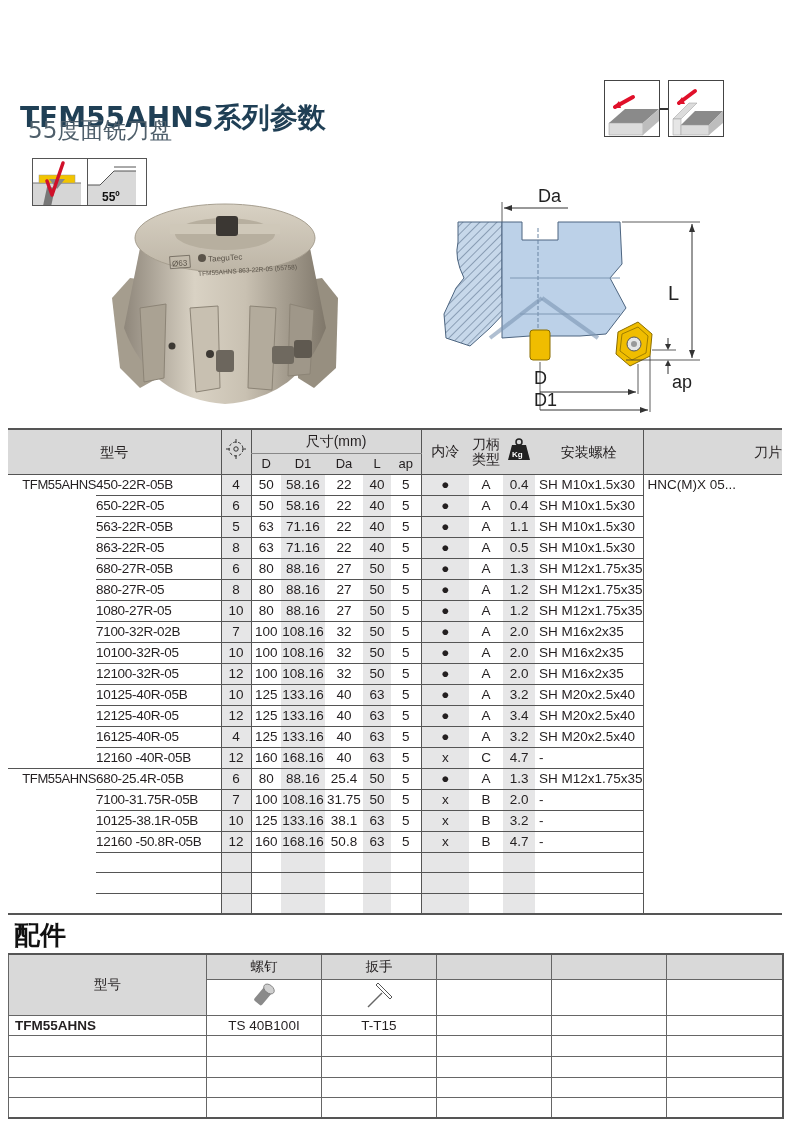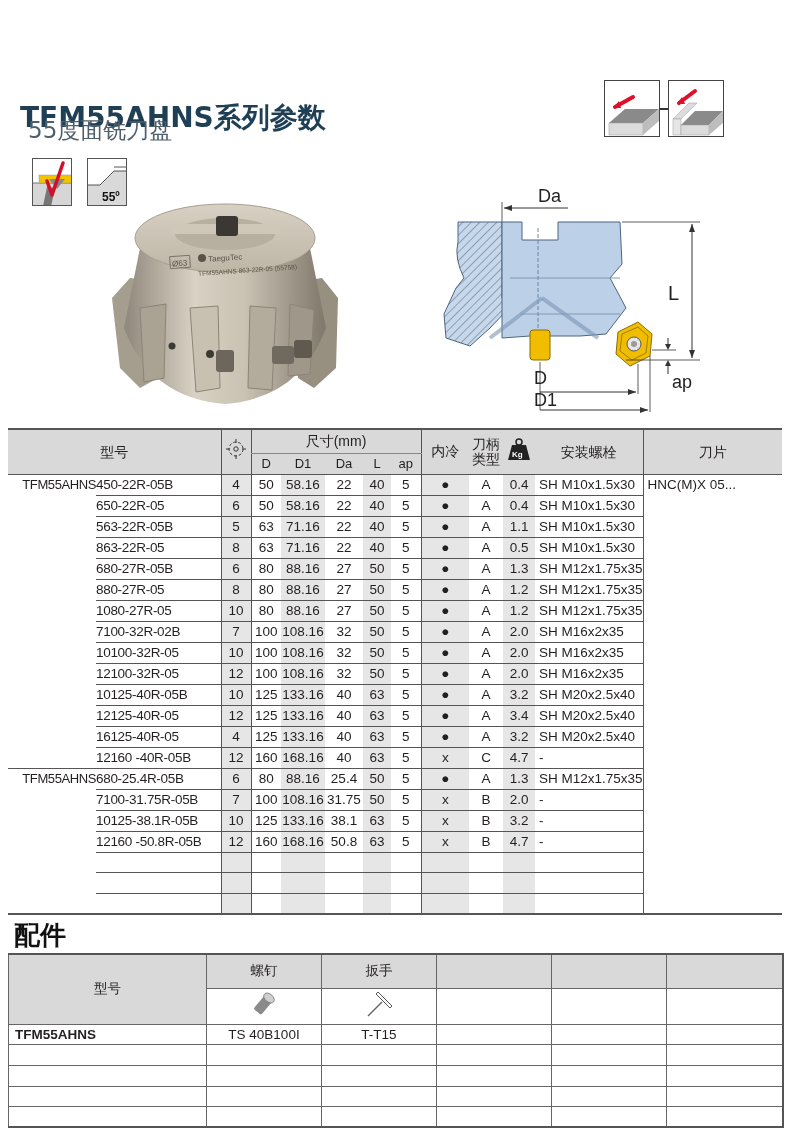--- a/index.html
+++ b/index.html
@@ -2,21 +2,21 @@
 <html><head>
 <meta charset="utf-8">
 <style>
   * { box-sizing: border-box; margin: 0; padding: 0; }
   html, body { width: 790px; height: 1135px; background: #ffffff; overflow: hidden; }
   body { font-family: "Liberation Sans", "DejaVu Sans", sans-serif; color: #231f20; position: relative; }
 
   .title { position: absolute; left: 20px; top: 66px; font-size: 28px; font-weight: bold; color: #1f3f55; letter-spacing: 0px; line-height: 48px; font-family: "DejaVu Sans", sans-serif; margin-top: 28px; }
   .subtitle { position: absolute; left: 28px; top: 116px; font-size: 23px; color: #4f5f6b; line-height: 28px; font-family: "DejaVu Sans", sans-serif; }
 
-  .icon-box { position: absolute; width: 40px; height: 48px; border: 1px solid #555; background: #fff; overflow: hidden; }
+  .icon-box { position: absolute; width: 60px; height: 48px; border: 1px solid #555; background: #fff; overflow: hidden; }
   .op-icons { position: absolute; left: 604px; top: 80px; width: 122px; height: 58px; }
   .op-box { position: absolute; top: 0; width: 56px; height: 57px; border: 1px solid #444; background:#fff; }
 
   .photo { position: absolute; left: 100px; top: 178px; width: 250px; height: 240px; }
   .diagram { position: absolute; left: 430px; top: 178px; width: 280px; height: 240px; }
 
   table { border-collapse: collapse; }
   .main-table { position: absolute; left: 8px; top: 428px; width: 774px; table-layout: fixed; }
   .main-table td, .main-table th { font-size: 13.5px; height: 20.7px; padding: 0; text-align: center; white-space: nowrap; font-weight: normal; line-height: 20px; }
   .main-table thead th { background: #d9d9d9; font-size: 14px; }
@@ -224,21 +224,21 @@
         <span>类型</span>
       </th>
       <th rowspan="2" style="border-top:2px solid #555;">
         <svg width="26" height="26" viewBox="0 0 26 26">
           <circle cx="13" cy="6" r="3" fill="none" stroke="#222" stroke-width="1.5"></circle>
           <polygon points="6,9 20,9 24,24 2,24" fill="#222"></polygon>
           <text x="6" y="21" font-size="8" font-weight="bold" fill="#fff" font-family="Liberation Sans, sans-serif">Kg</text>
         </svg>
       </th>
       <th rowspan="2" style="border-top:2px solid #555;">安装螺栓</th>
-      <th rowspan="2" class="vline-l" style="border-top:2px solid #555;">刀片</th>
+      <th rowspan="2" class="vline-l" style="border-top:2px solid #555;text-align:right;">刀片</th>
     </tr>
     <tr class="hdr-sub">
       <th class="vline-l">D</th>
       <th>D1</th>
       <th>Da</th>
       <th>L</th>
       <th>ap</th>
     </tr>
   </thead>
   <tbody id="main-body">
@@ -546,21 +546,21 @@
     <col style="width:198px">
       <col style="width:115px">
       <col style="width:115px">
     <col style="width:115px">
       <col style="width:115px">
       <col style="width:116px">
   </colgroup>
   <thead>
     <tr>
       <th rowspan="2" style="height:56px;">型号</th>
-      <th style="height:34px;">螺钉</th>
+      <th style="height:25px;">螺钉</th>
       <th style="height:20px;">扳手</th>
       <th style="height:20px;"></th>
       <th style="height:20px;"></th>
       <th style="height:20px;"></th>
     </tr>
     <tr>
       <td style="height:36px; background:#fff;">
         <svg width="30" height="30" viewBox="0 0 30 30">
           <rect x="9" y="6" width="10" height="18" rx="2" fill="#8a8a8a" transform="rotate(40 14 15)"></rect>
           <ellipse cx="20" cy="8" rx="6" ry="4" fill="#cfcfcf" stroke="#777" stroke-width="0.8" transform="rotate(40 20 8)"></ellipse>

